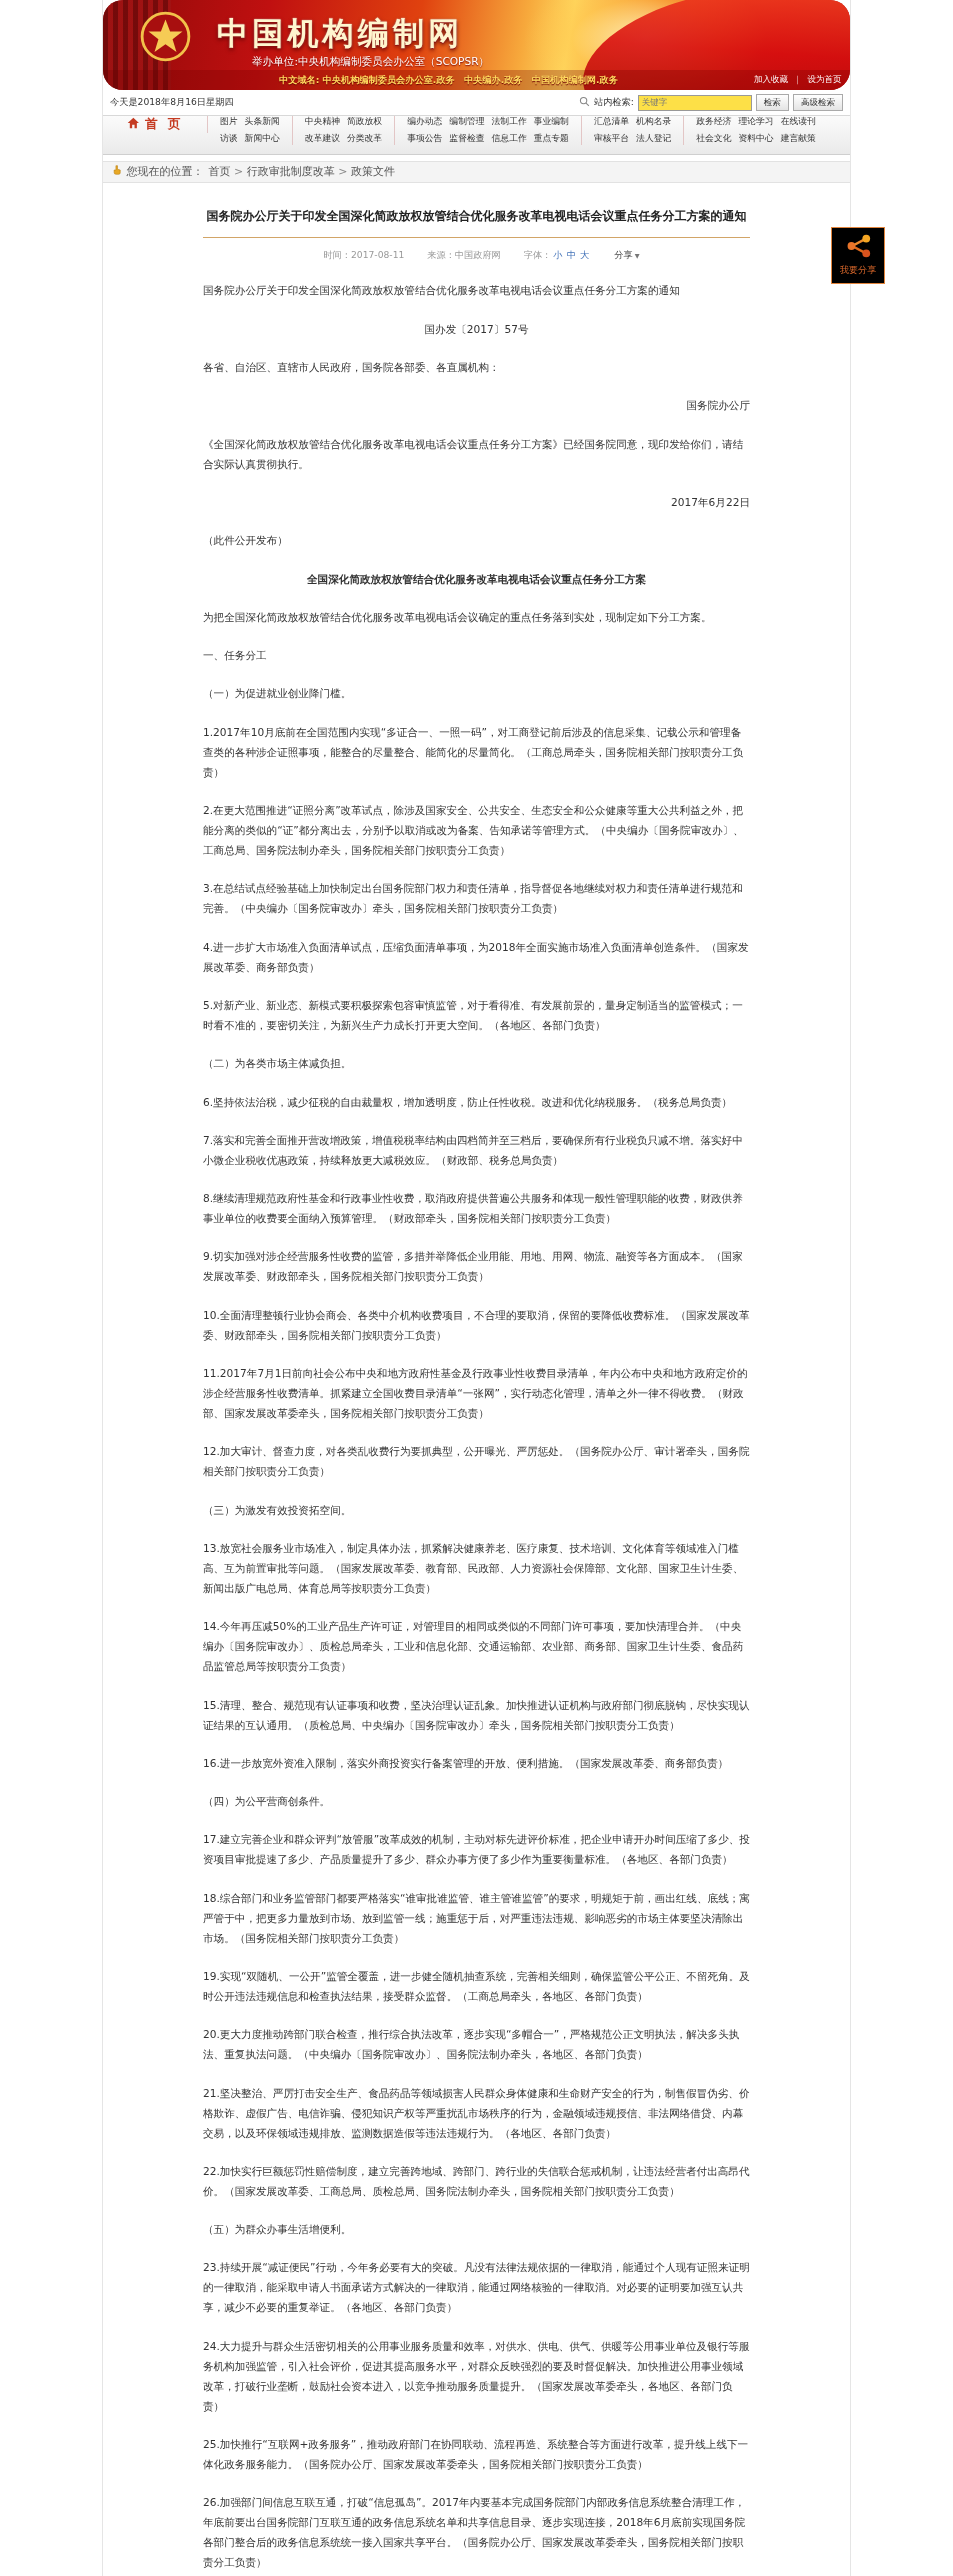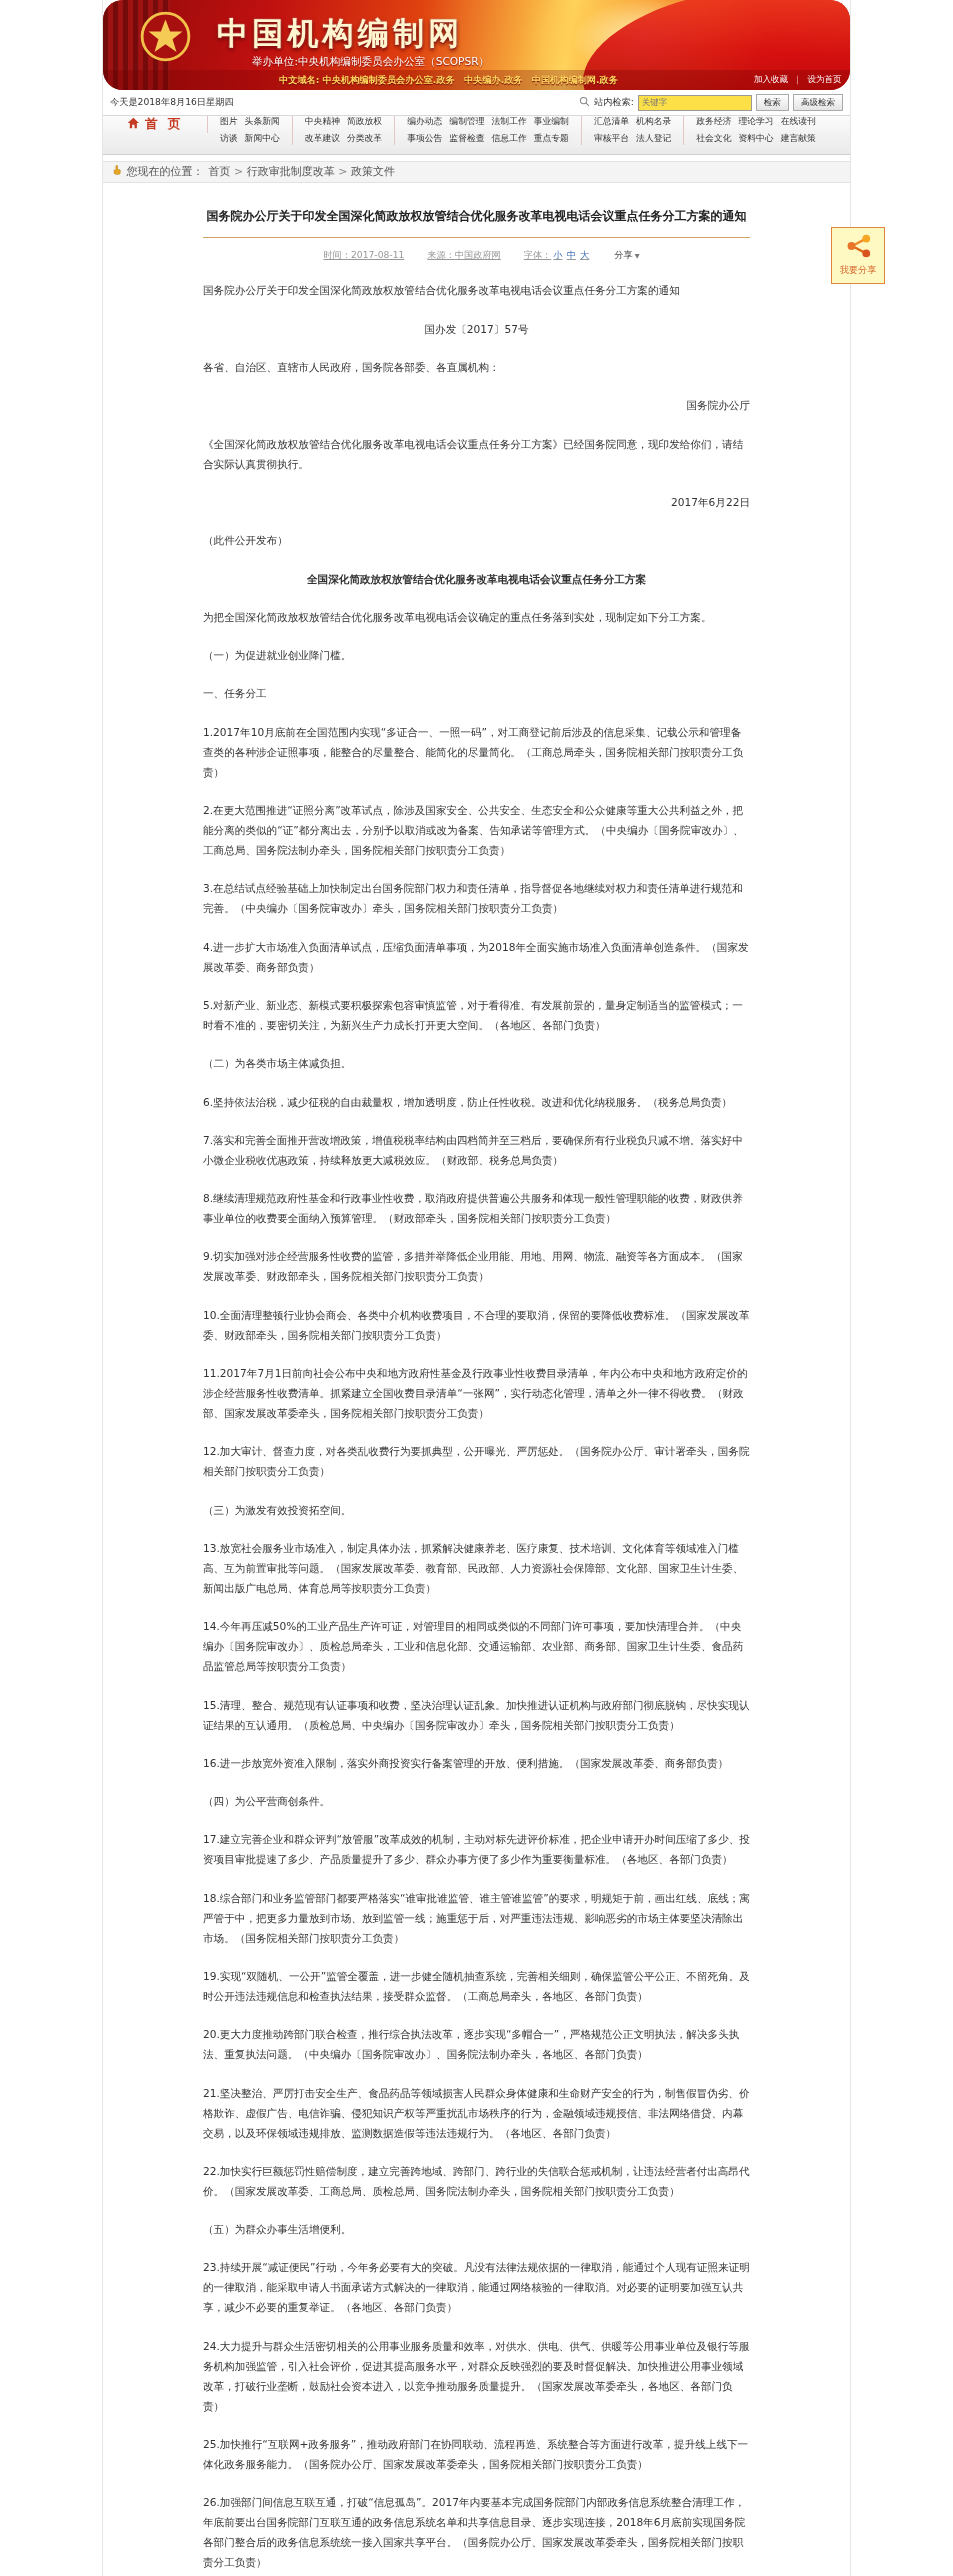--- a/index.html
+++ b/index.html
@@ -44,32 +44,32 @@
   .crumb{margin-top:5.6px;height:20px;background:#f4f4f4;border-top:0.7px solid #e2e2e2;border-bottom:0.7px solid #e2e2e2;
     display:flex;align-items:center;gap:5px;padding:0 8.5px;font-size:11px;color:#555;}
   .crumb .item{cursor:pointer;}
   .crumb .sep{color:#888;}
 
   
   .article{padding:24px 100px 65px;background:#fff;}
   .article h1{font-size:12px;text-align:center;margin:0;line-height:19px;color:#222;font-weight:bold;}
   .title-rule{border:0;border-top:0.7px solid #d2a567;margin:11.3px 0 0;}
   .meta{margin-top:11.3px;text-align:center;font-size:9.2px;color:#999;}
-  .meta .seg{margin:0 10px;text-decoration:underline;}
+  .meta .seg{margin:0 10px;}
   .meta .fsize{color:#4272b8;margin:0 2.1px;cursor:pointer;}
   .meta .share{color:#444;cursor:pointer;margin-left:10px;}
   .caret{display:inline-block;margin-left:2.1px;font-size:6.3px;color:#777;}
   .body{margin-top:12.7px;font-size:10.6px;line-height:20px;color:#333;}
   .para{margin:18.3px 0;}
   .para.c{text-align:center;}
   .para.r{text-align:right;}
   .para.b{font-weight:bold;}
 
   
-  .share-box{position:absolute;left:728px;top:227px;width:52px;height:55px;background:#fef9c3;border:0.7px solid #e2843c;
+  .share-box{position:absolute;left:728px;top:227px;width:52px;height:55px;background:#000000;border:0.7px solid #e2843c;
     display:flex;flex-direction:column;align-items:center;justify-content:center;gap:2.1px;cursor:pointer;}
   .share-box .lbl{color:#d6662a;font-size:9.2px;}
 </style>
 </head>
 <body>
 
 <div class="page">
 
   <div class="banner">
     <div class="glow"></div>
@@ -213,22 +213,22 @@
     <div class="body" id="article-body">
         <p class="para l">国务院办公厅关于印发全国深化简政放权放管结合优化服务改革电视电话会议重点任务分工方案的通知</p>
         <p class="para c">国办发〔2017〕57号</p>
         <p class="para l">各省、自治区、直辖市人民政府，国务院各部委、各直属机构：</p>
         <p class="para r">国务院办公厅</p>
         <p class="para l">《全国深化简政放权放管结合优化服务改革电视电话会议重点任务分工方案》已经国务院同意，现印发给你们，请结合实际认真贯彻执行。</p>
         <p class="para r">2017年6月22日</p>
         <p class="para l">（此件公开发布）</p>
         <p class="para c b">全国深化简政放权放管结合优化服务改革电视电话会议重点任务分工方案</p>
         <p class="para l">为把全国深化简政放权放管结合优化服务改革电视电话会议确定的重点任务落到实处，现制定如下分工方案。</p>
+        <p class="para l">一、任务分工</p>
         <p class="para l">（一）为促进就业创业降门槛。</p>
-        <p class="para l">一、任务分工</p>
         <p class="para l">1.2017年10月底前在全国范围内实现“多证合一、一照一码”，对工商登记前后涉及的信息采集、记载公示和管理备查类的各种涉企证照事项，能整合的尽量整合、能简化的尽量简化。（工商总局牵头，国务院相关部门按职责分工负责）</p>
         <p class="para l">2.在更大范围推进“证照分离”改革试点，除涉及国家安全、公共安全、生态安全和公众健康等重大公共利益之外，把能分离的类似的“证”都分离出去，分别予以取消或改为备案、告知承诺等管理方式。（中央编办〔国务院审改办〕、工商总局、国务院法制办牵头，国务院相关部门按职责分工负责）</p>
         <p class="para l">3.在总结试点经验基础上加快制定出台国务院部门权力和责任清单，指导督促各地继续对权力和责任清单进行规范和完善。（中央编办〔国务院审改办〕牵头，国务院相关部门按职责分工负责）</p>
         <p class="para l">4.进一步扩大市场准入负面清单试点，压缩负面清单事项，为2018年全面实施市场准入负面清单创造条件。（国家发展改革委、商务部负责）</p>
         <p class="para l">5.对新产业、新业态、新模式要积极探索包容审慎监管，对于看得准、有发展前景的，量身定制适当的监管模式；一时看不准的，要密切关注，为新兴生产力成长打开更大空间。（各地区、各部门负责）</p>
         <p class="para l">（二）为各类市场主体减负担。</p>
         <p class="para l">6.坚持依法治税，减少征税的自由裁量权，增加透明度，防止任性收税。改进和优化纳税服务。（税务总局负责）</p>
         <p class="para l">7.落实和完善全面推开营改增政策，增值税税率结构由四档简并至三档后，要确保所有行业税负只减不增。落实好中小微企业税收优惠政策，持续释放更大减税效应。（财政部、税务总局负责）</p>
         <p class="para l">8.继续清理规范政府性基金和行政事业性收费，取消政府提供普遍公共服务和体现一般性管理职能的收费，财政供养事业单位的收费要全面纳入预算管理。（财政部牵头，国务院相关部门按职责分工负责）</p>
         <p class="para l">9.切实加强对涉企经营服务性收费的监管，多措并举降低企业用能、用地、用网、物流、融资等各方面成本。（国家发展改革委、财政部牵头，国务院相关部门按职责分工负责）</p>

